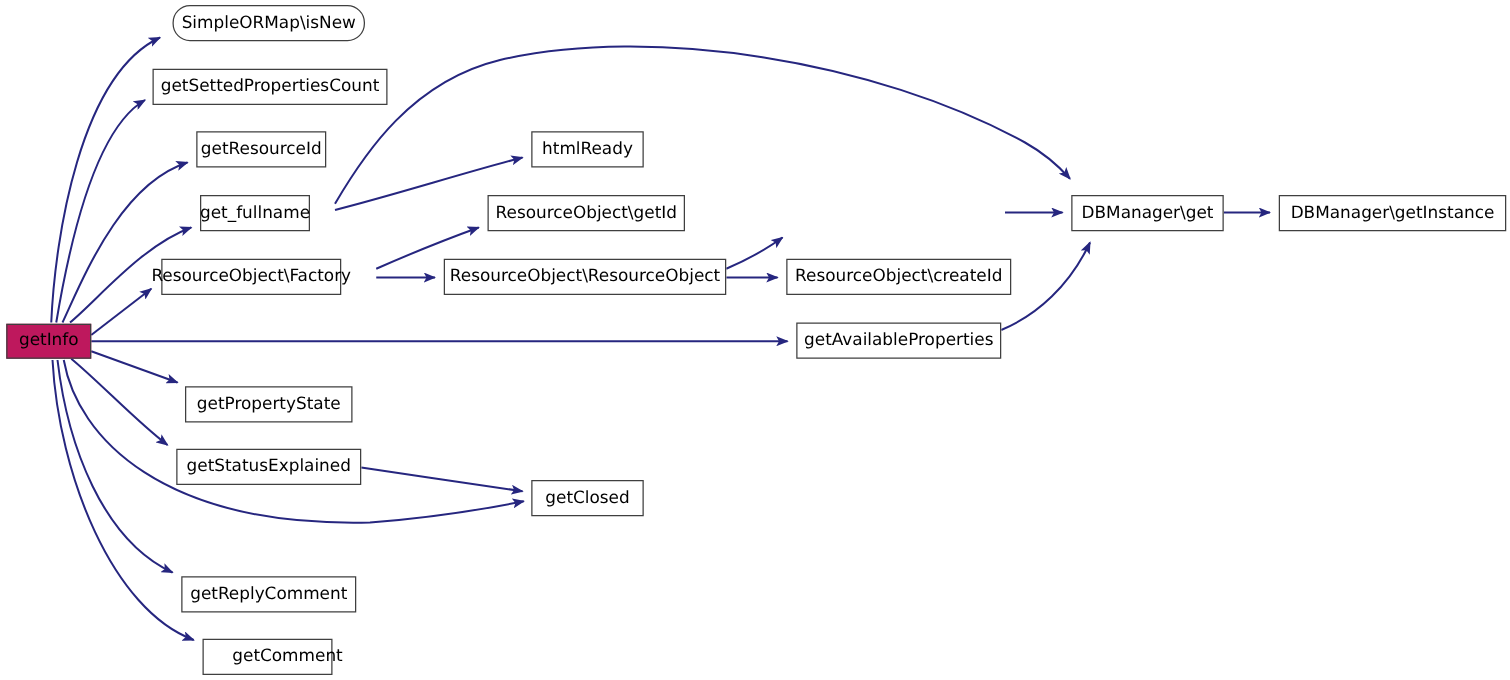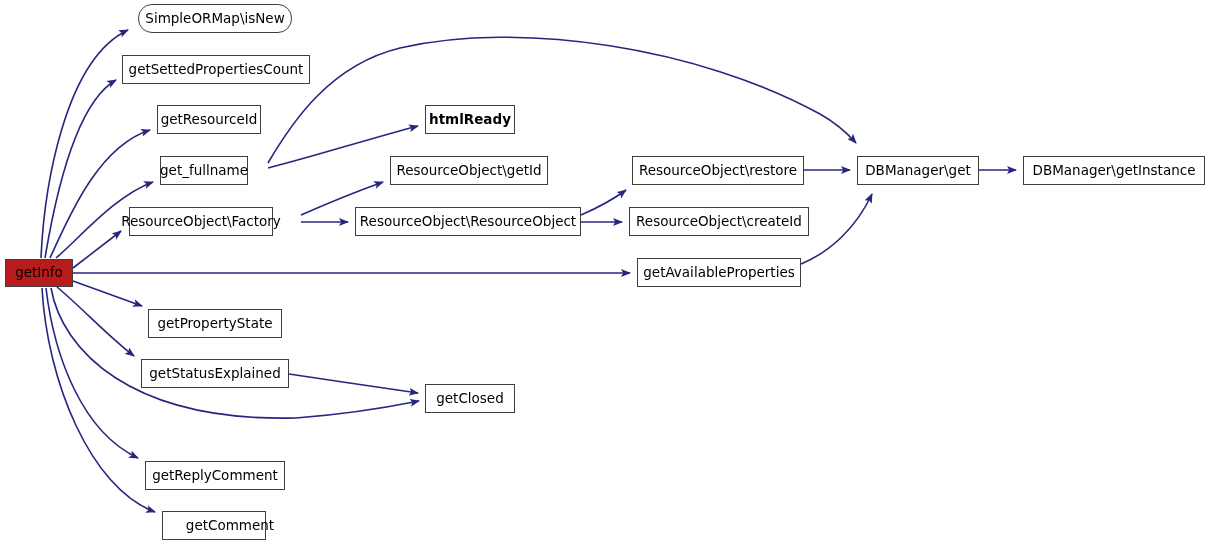--- a/index.html
+++ b/index.html
@@ -20,21 +20,21 @@
     font-size:13.5px;
     line-height:1;
     display:flex;
     align-items:center;
     justify-content:center;
     white-space:nowrap;
     letter-spacing:0px;
     z-index:5;
   }
   .node.root{
-    background:#b91c1c;
+    background:#be185d;
     border-color:#3f3f3f;
   }
   .node span{display:block;}
 </style>
 </head>
 <body>
 
 <div id="stage">
 
   <svg id="edges" viewBox="0 0 1208 544" xmlns="http://www.w3.org/2000/svg">
@@ -111,39 +111,36 @@
   </div>
 
   <div class="node" style="left:145px;top:461px;width:140px;height:29px;">
     <span>getReplyComment</span>
   </div>
 
   <div class="node" style="left:162px;top:511px;width:104px;height:29px;padding-left:32px;">
     <span>getComment</span>
   </div>
 
-  <div class="node" style="left:425px;top:105px;width:90px;height:29px;font-weight:bold;">
+  <div class="node" style="left:425px;top:105px;width:90px;height:29px;">
     <span>htmlReady</span>
   </div>
 
   <div class="node" style="left:390px;top:156px;width:158px;height:29px;">
     <span>ResourceObject\getId</span>
   </div>
 
   <div class="node" style="left:355px;top:207px;width:226px;height:29px;">
     <span>ResourceObject\ResourceObject</span>
   </div>
 
   <div class="node" style="left:425px;top:384px;width:90px;height:29px;">
     <span>getClosed</span>
   </div>
 
-  <div class="node" style="left:632px;top:156px;width:172px;height:29px;">
-    <span>ResourceObject\restore</span>
-  </div>
 
   <div class="node" style="left:629px;top:207px;width:180px;height:29px;">
     <span>ResourceObject\createId</span>
   </div>
 
   <div class="node" style="left:637px;top:258px;width:164px;height:29px;">
     <span>getAvailableProperties</span>
   </div>
 
   <div class="node" style="left:857px;top:156px;width:122px;height:29px;">

